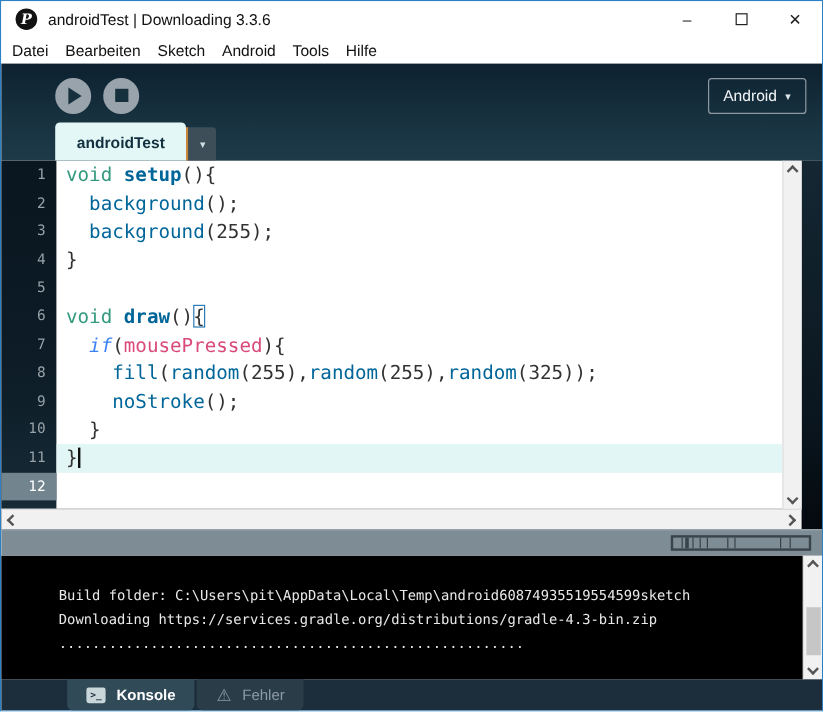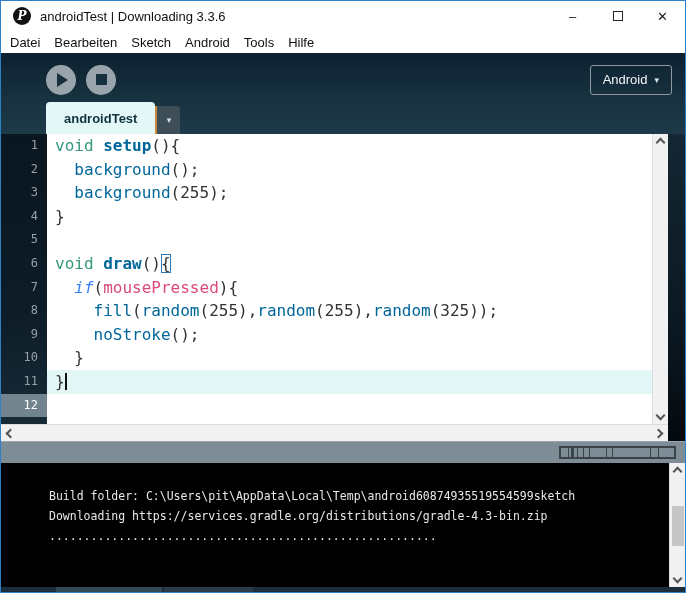--- a/index.html
+++ b/index.html
@@ -76,21 +76,21 @@
   .chev.left  { transform:rotate(45deg); }
   .chev.right { transform:rotate(-135deg); }
   .thumb { position:absolute; left:2px; width:12px; background:#c6c6c6; }
   
   .statusbar { height:22px; background:#7e8c95; border-top:1px solid #9aa5ac; flex-shrink:0;
     display:flex; align-items:center; position:relative; }
   .status-text { color:#fff; font-size:12.5px; margin-left:45px; }
   .progress { position:absolute; right:9px; top:4px; width:117px; height:13px; border:2px solid #39434a; }
   .ptick { position:absolute; top:0; bottom:0; background:#39434a; }
   
-  .console-zone { height:124px; background:#000; flex-shrink:0; display:flex;gap:11px; }
+  .console-zone { height:103px; background:#000; flex-shrink:0; display:flex;gap:11px; }
   .console-text { flex:1; padding:23px 0 0 48px; font-family:"DejaVu Sans Mono", monospace;
     font-size:11.5px; line-height:20px; color:#e8e8e8; white-space:pre; overflow:hidden; }
   .console-scroll { width:16px; background:#f1f1f1; border-left:1px solid #dcdcdc;
     display:flex; flex-direction:column; justify-content:space-between; align-items:center; padding:5px 0; position:relative; }
   
   .bottombar { height:26px; background:#1c2e3b; flex-shrink:0; display:flex; align-items:stretch; padding-left:55px; }
   .btab { display:flex; align-items:center; gap:9px; padding:0 16px; border-radius:0 0 5px 5px; font-size:12.5px; }
   .btab.selected { background:#314a58; color:#fff; font-weight:bold; }
   .btab.normal { background:#2b3c49; color:#8d9ba4; margin-left:2px; }
   .term-icon { width:16px; height:13px; background:#c9d6da; border-radius:2px; color:#1c2e3b;

